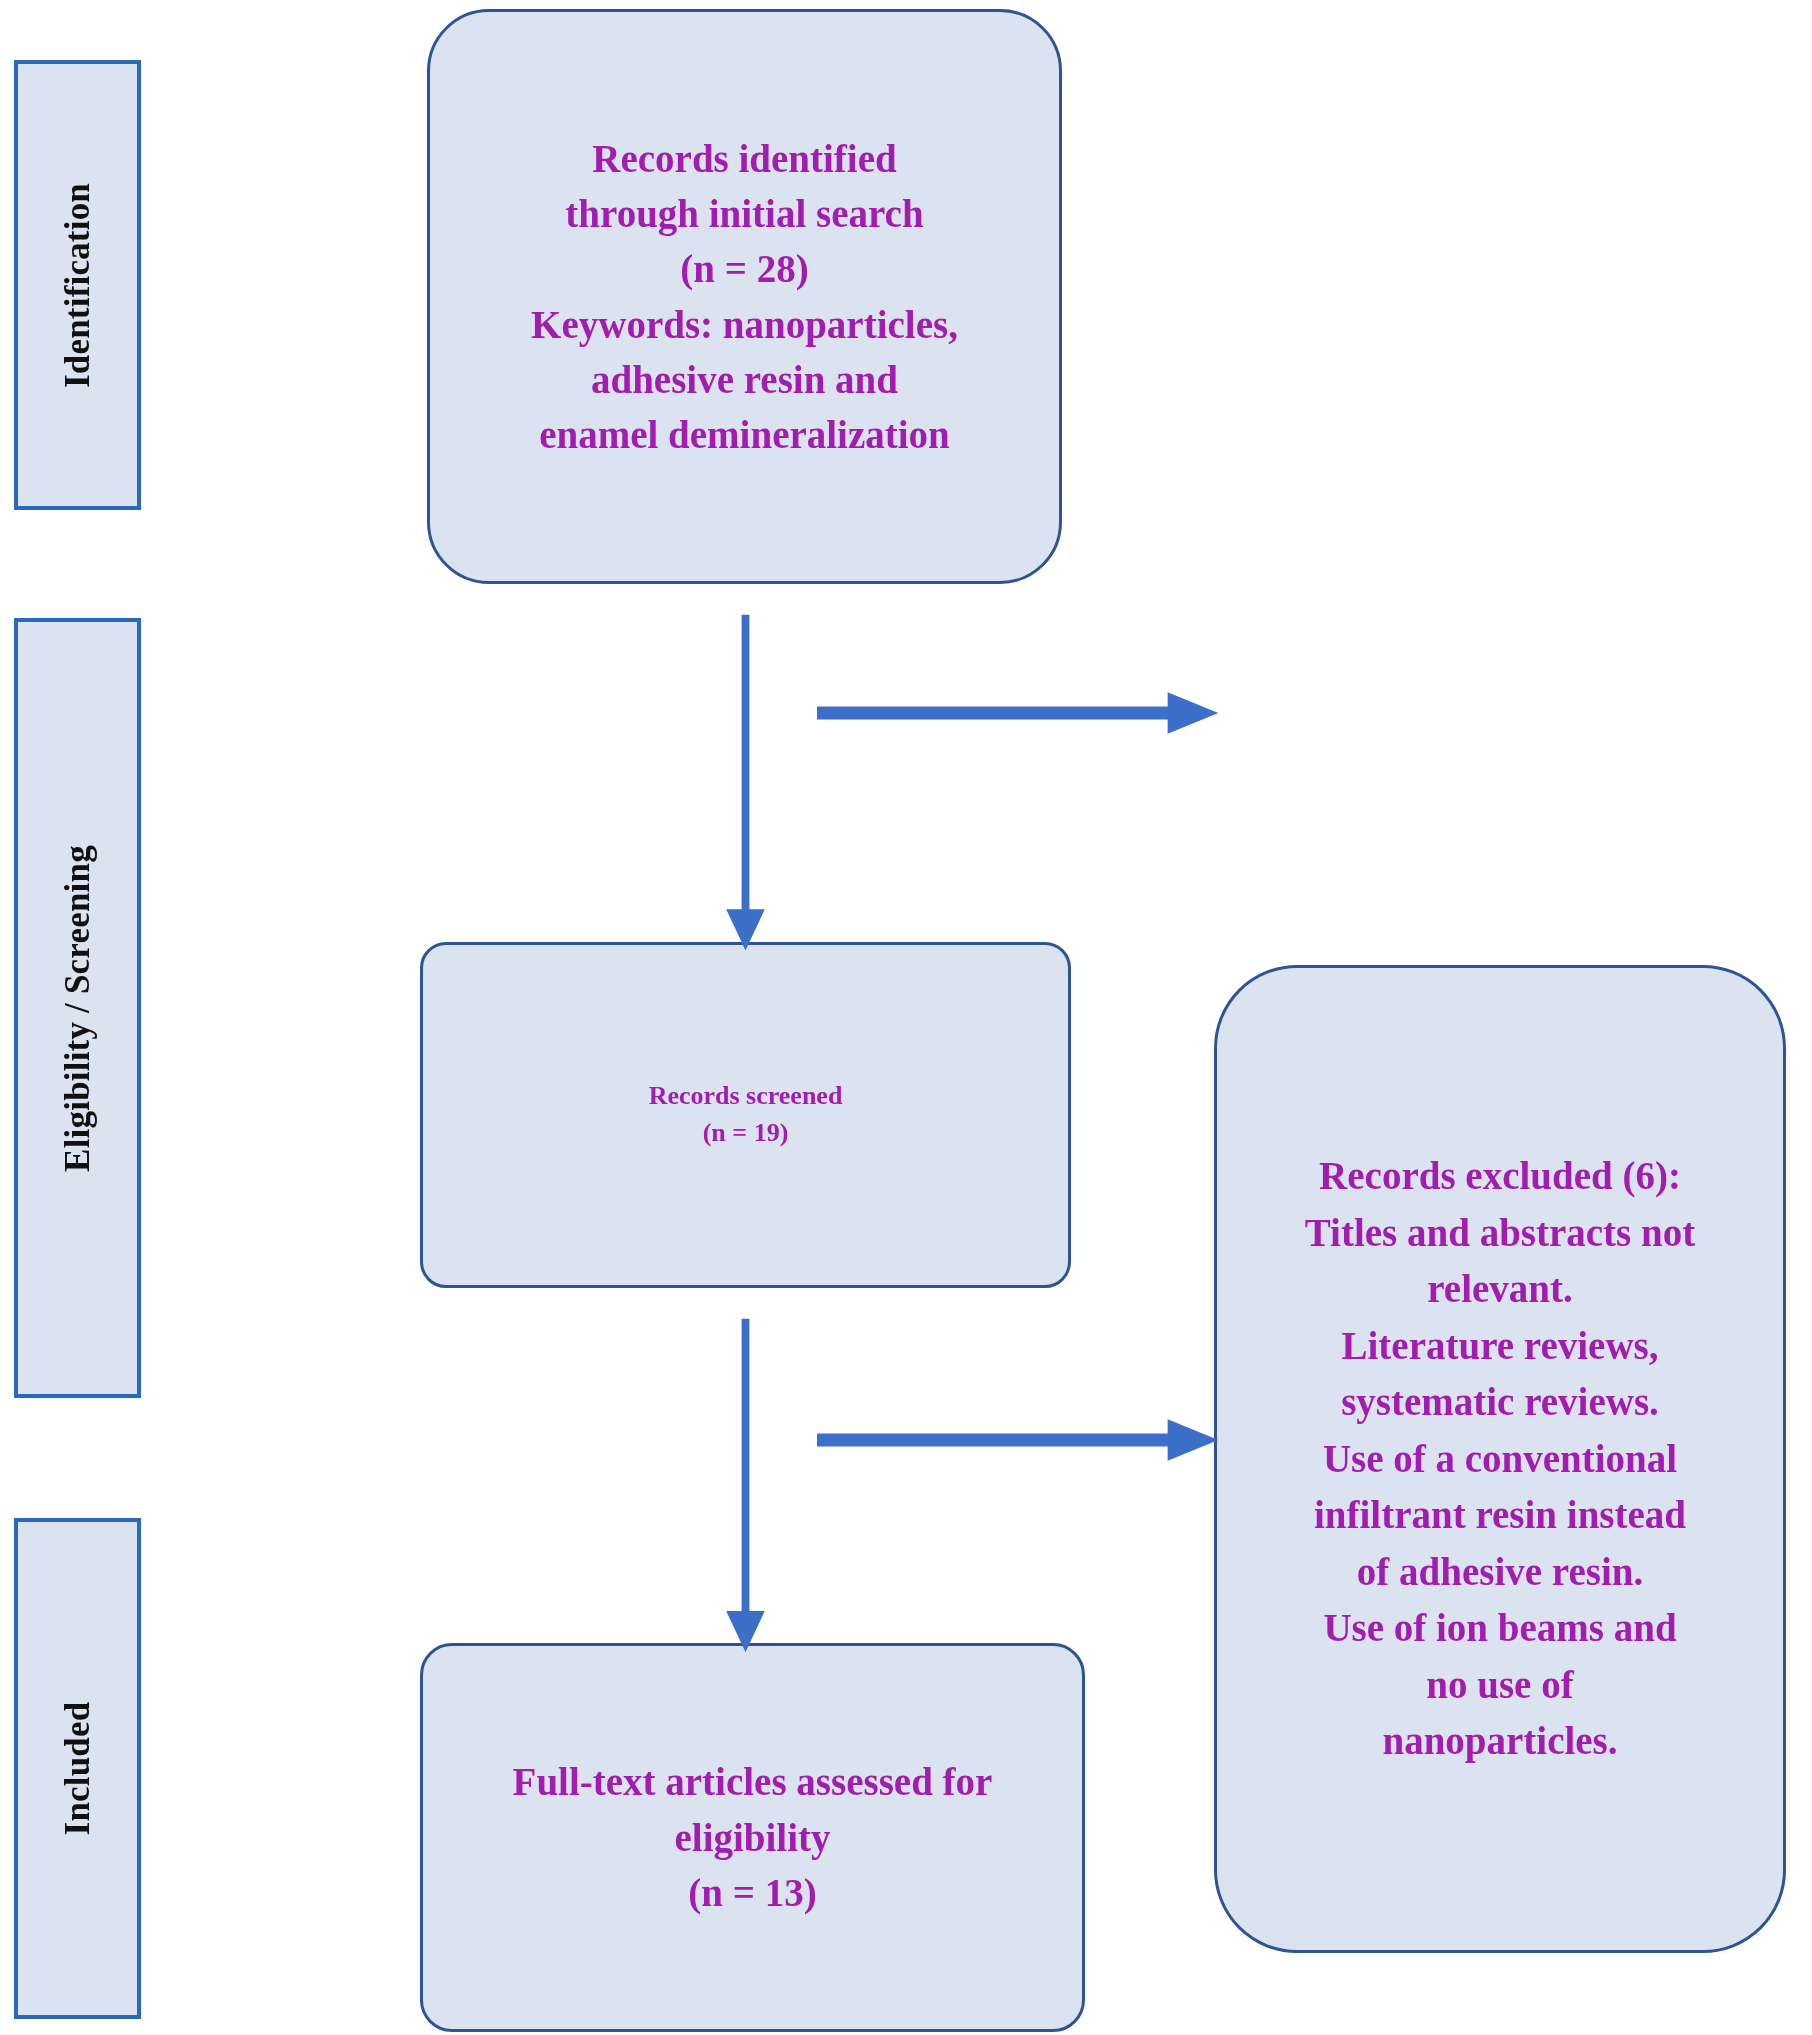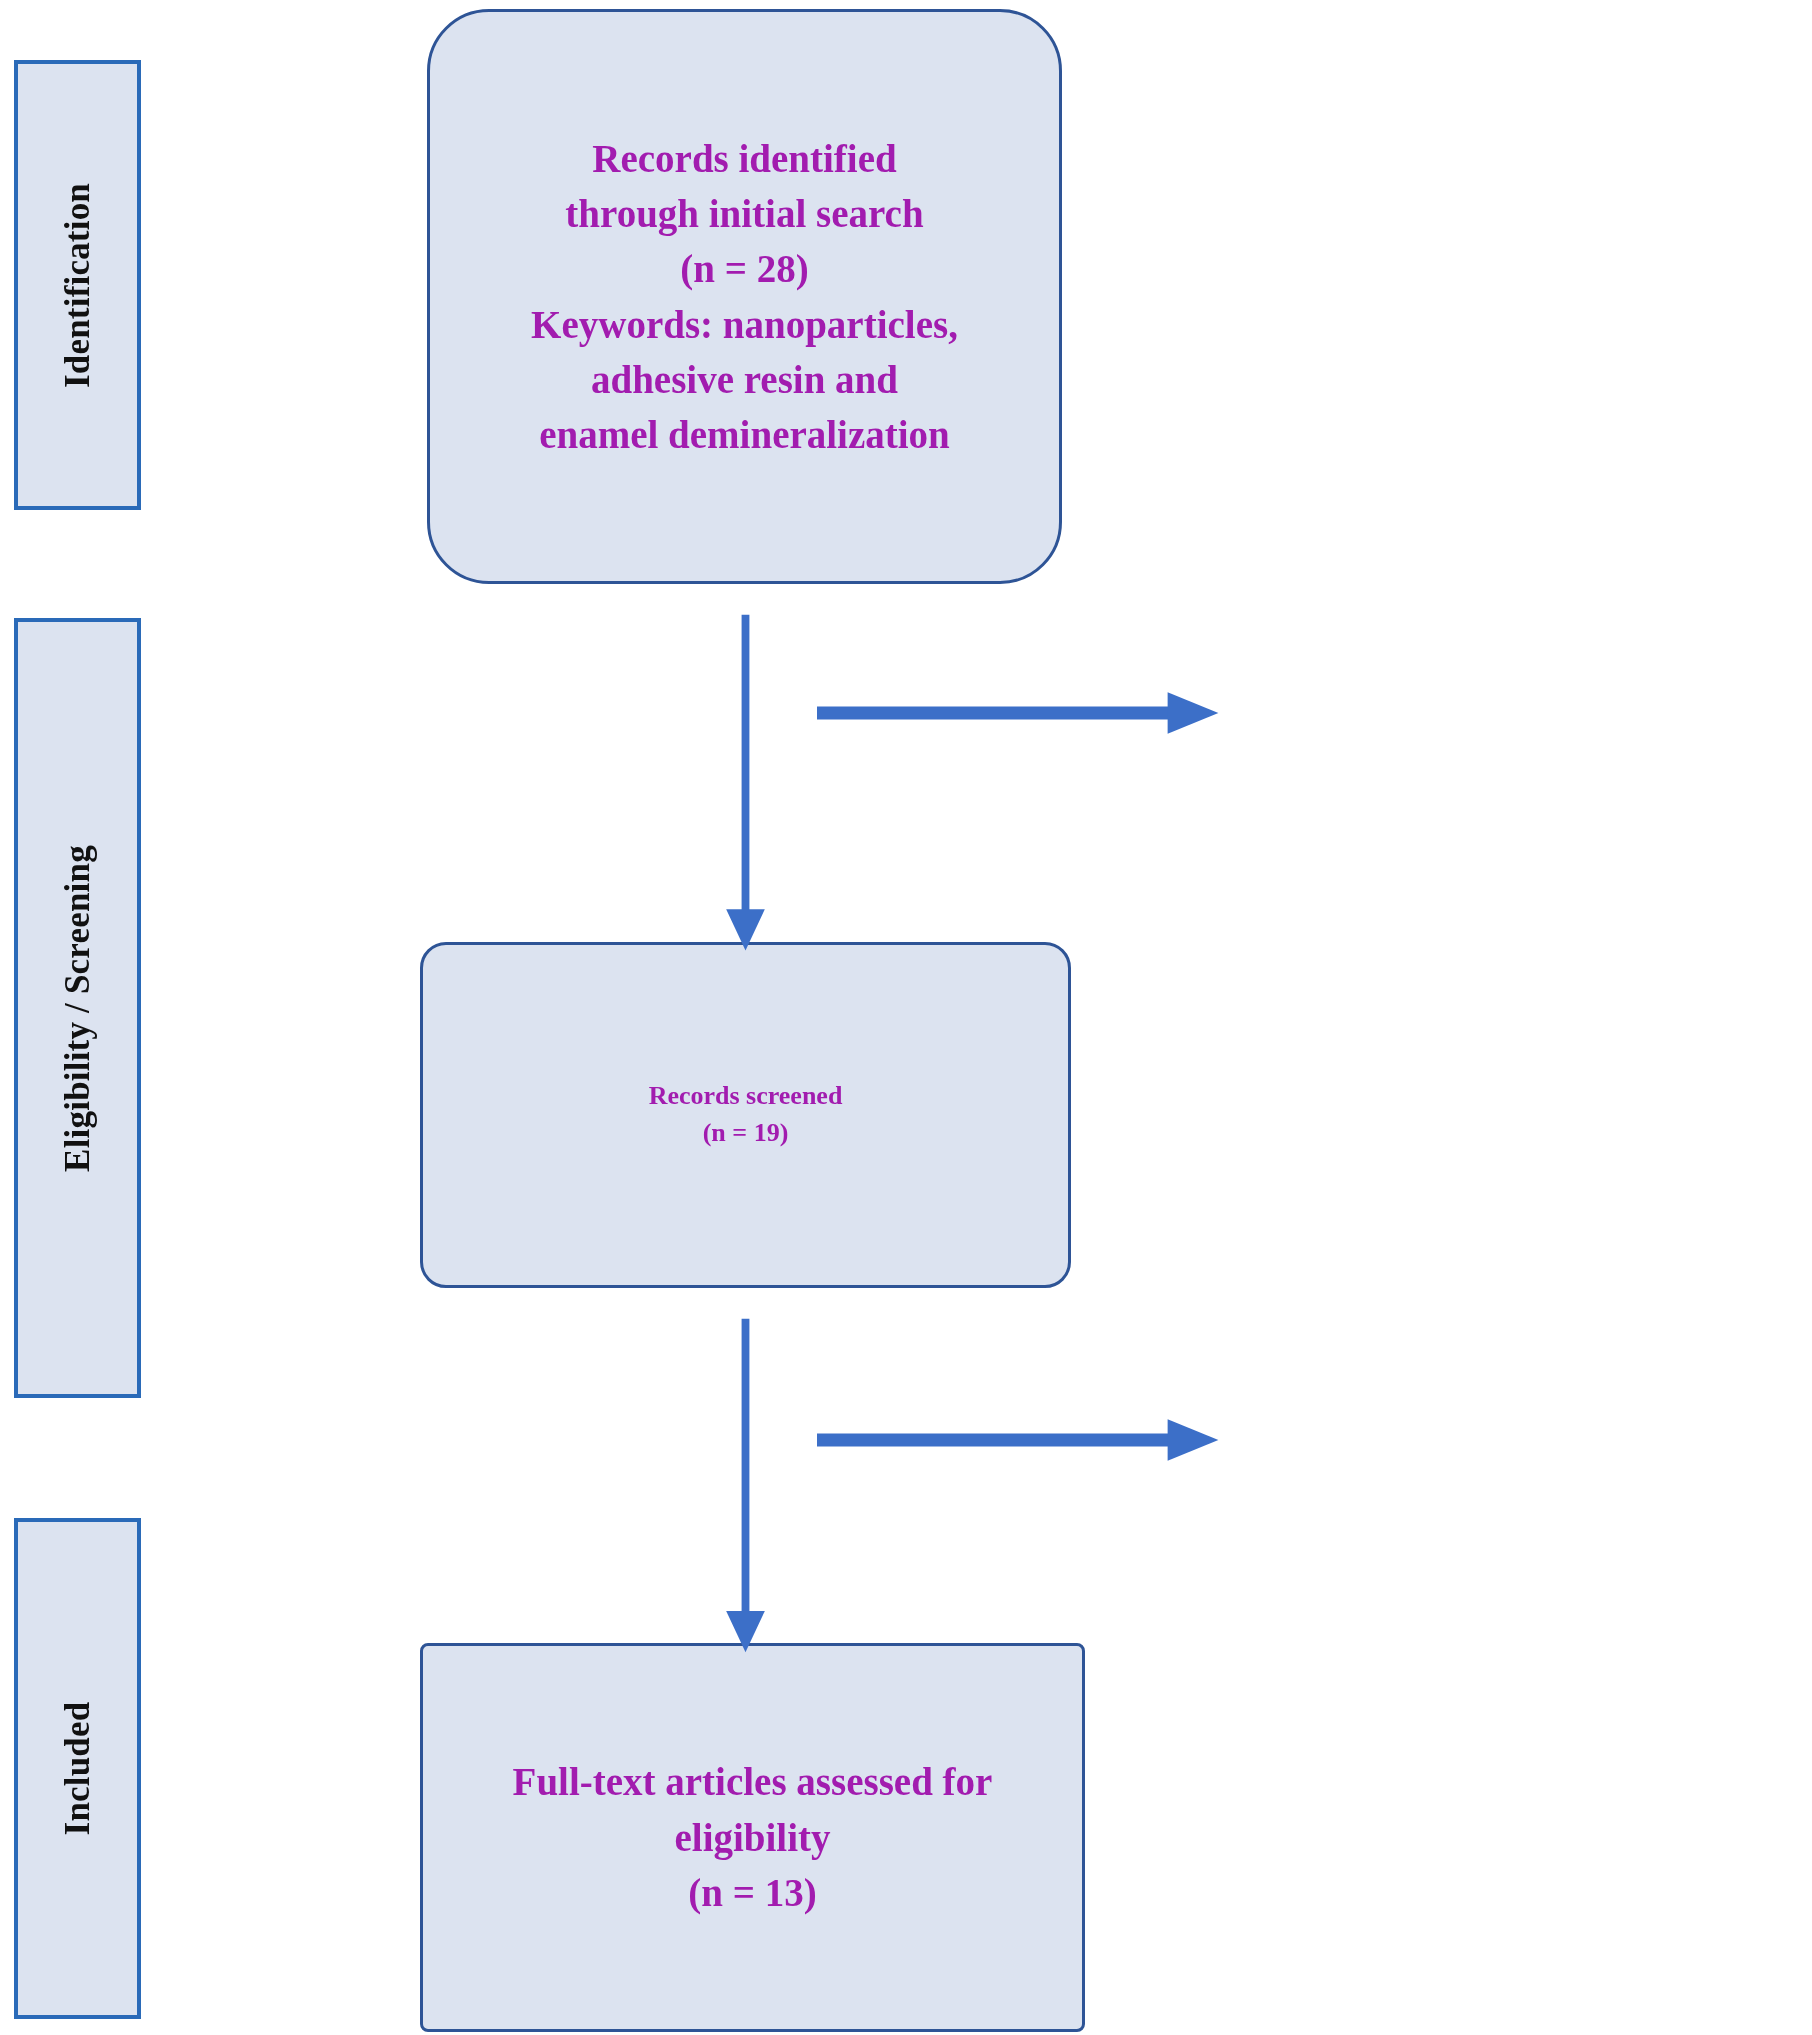--- a/index.html
+++ b/index.html
@@ -41,21 +41,21 @@
   .flow-box .box-text{
     width:88%;
     white-space:pre-line;
     line-height:1.42;
   }
 
   #box-identified{left:427px;top:9.2px;width:635px;height:575px;border-radius:62px;font-size:39px;}
   #box-duplications{left:1214px;top:475px;width:554px;height:388px;border-radius:62px;font-size:39px;}
   #box-screened{left:420px;top:942px;width:651px;height:346px;border-radius:26px;font-size:26px;}
   #box-excluded{left:1214px;top:965px;width:572px;height:988px;border-radius:83px;font-size:39px;}
-  #box-fulltext{left:420px;top:1643px;width:665px;height:389px;border-radius:8px;font-size:39px;align-items:center;}
+  #box-fulltext{left:420px;top:1643px;width:665px;height:389px;border-radius:32px;font-size:39px;align-items:center;}
 
   #box-excluded .box-text{width:92%;line-height:1.45;}
 
   
   .connector{position:absolute;}
   .connector svg{display:block;overflow:visible;}
 </style>
 </head>
 <body>
 
@@ -81,20 +81,33 @@
 adhesive resin and
 enamel demineralization</span>
   </div>
 
 
   <div class="flow-box" id="box-screened">
     <span class="box-text">Records screened
 (n = 19)</span>
   </div>
 
+  <div class="flow-box" id="box-excluded">
+    <span class="box-text">Records excluded (6):
+Titles and abstracts not
+relevant.
+Literature reviews,
+systematic reviews.
+Use of a conventional
+infiltrant resin instead
+of adhesive resin.
+Use of ion beams and
+no use of
+nanoparticles.</span>
+  </div>
 
   <div class="flow-box" id="box-fulltext">
     <span class="box-text">Full-text articles assessed for
 eligibility
 (n = 13)</span>
   </div>
 
   <div class="connector" style="left:711px;top:614px;width:69px;height:342px;">
     <svg width="69" height="342" viewBox="0 0 150 740">
       <line x1="75" y1="0" x2="75" y2="660" stroke="#3c6fc8" stroke-width="17"></line>

